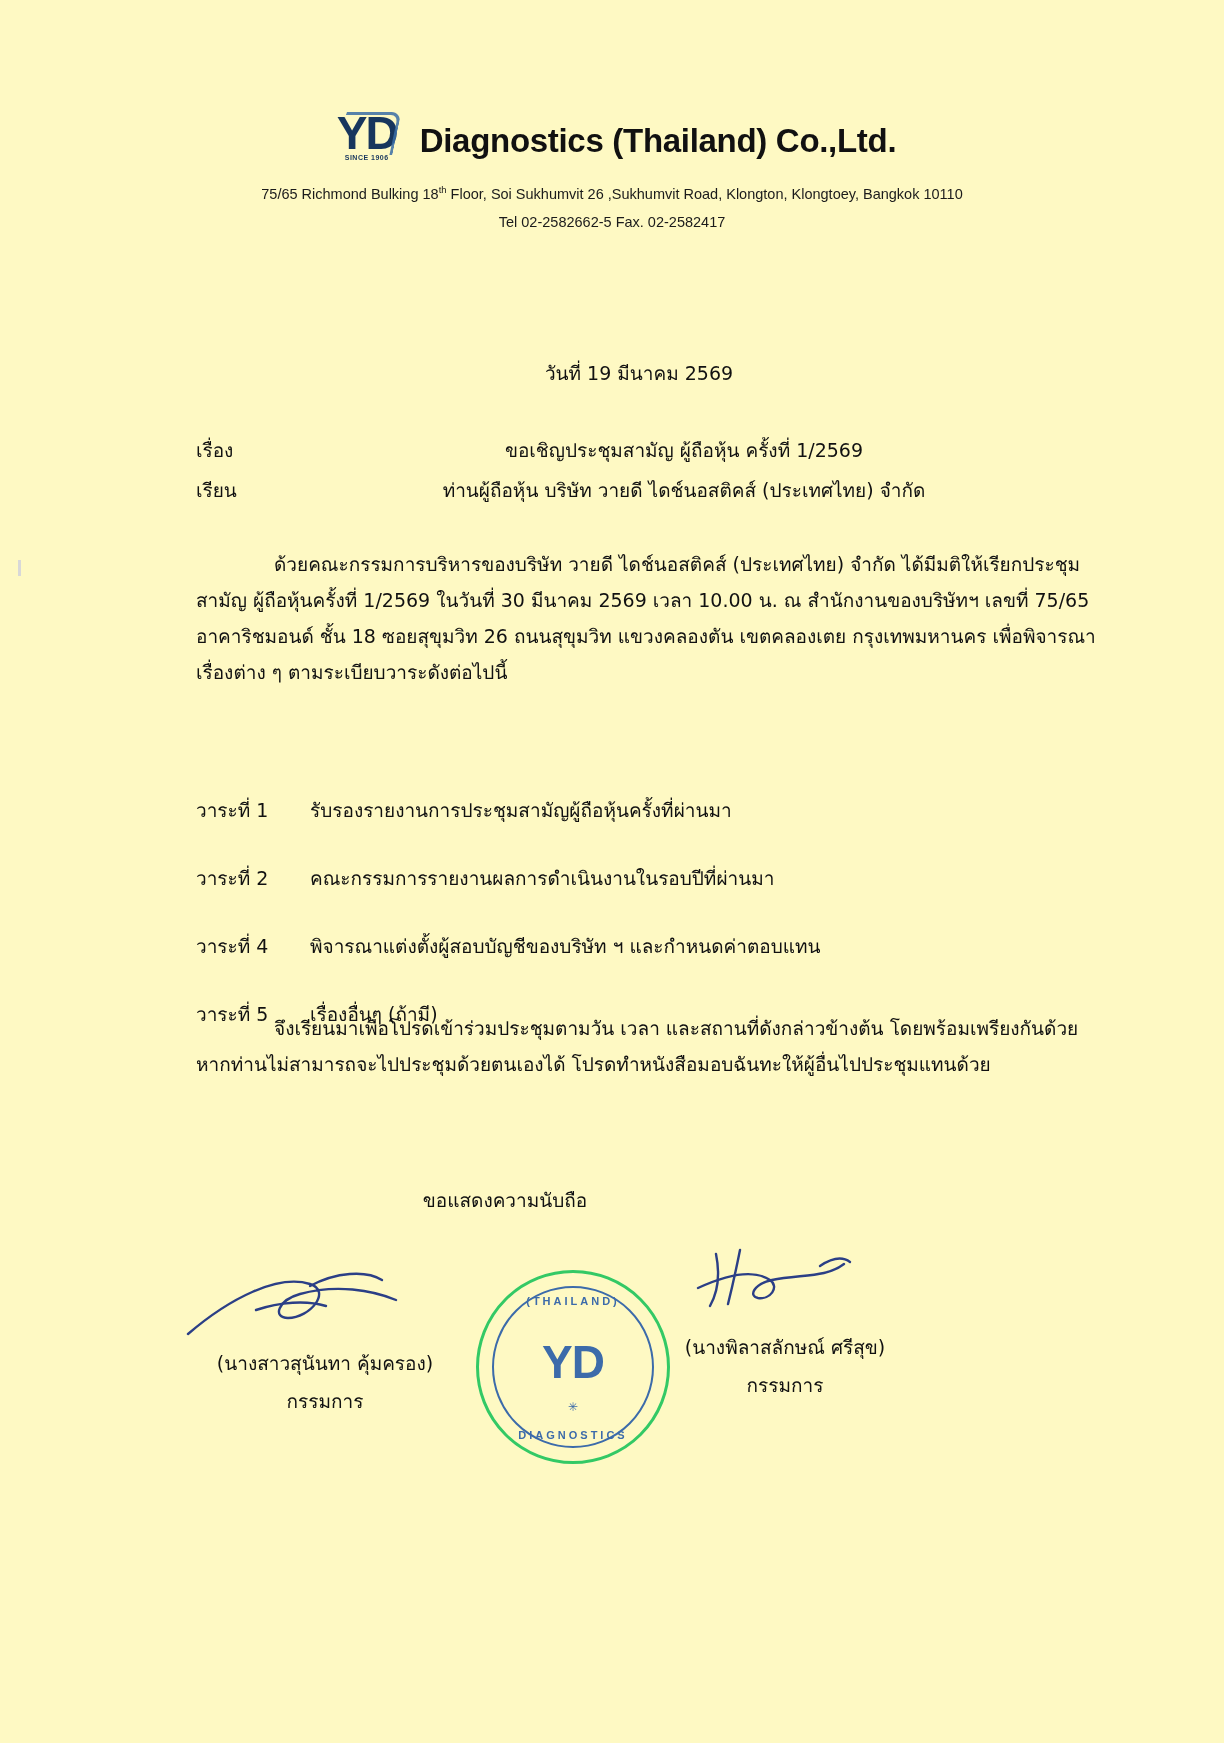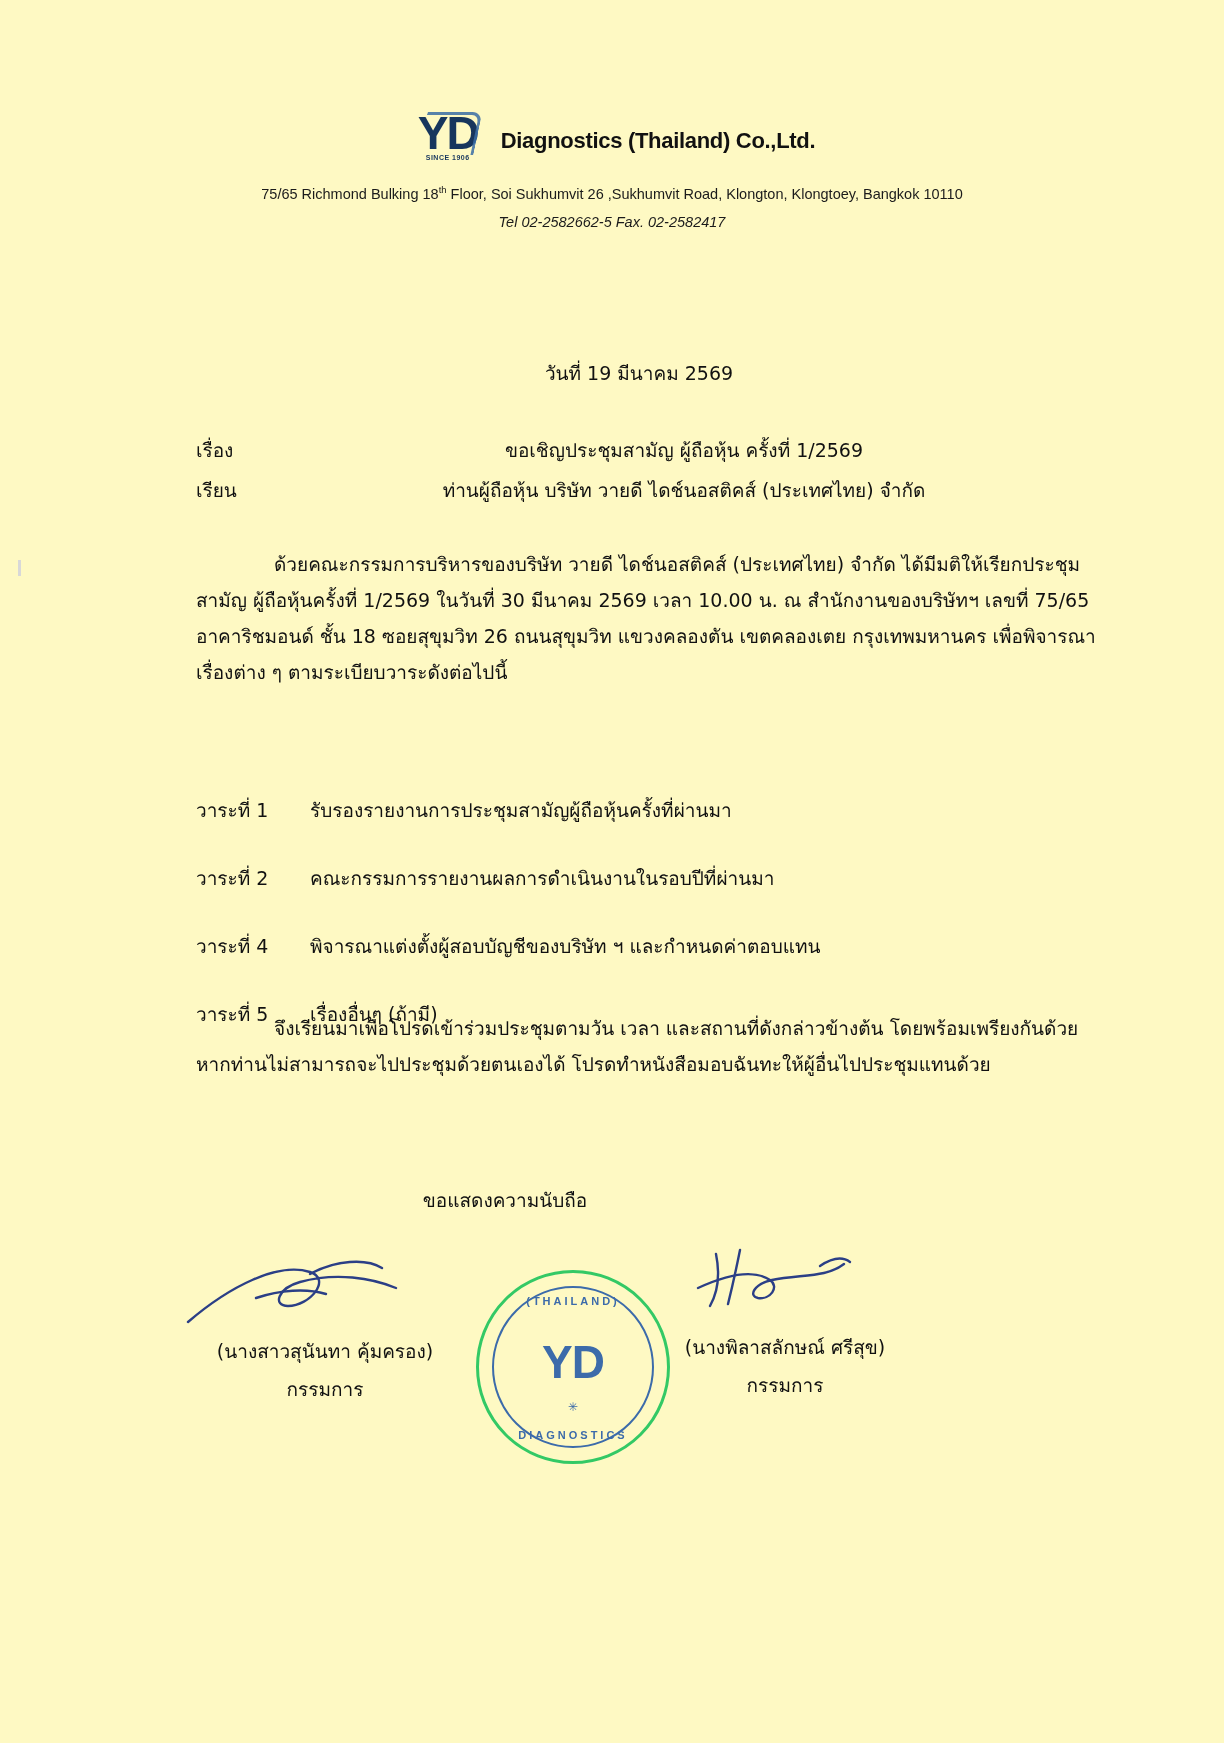--- a/index.html
+++ b/index.html
@@ -65,41 +65,40 @@
     font-size: 7px;
     font-weight: bold;
     color: #17365d;
     letter-spacing: .5px;
     text-align: center;
     margin-top: -2px;
   }
   .company-name {
     font-family: "Liberation Sans", sans-serif;
     font-weight: bold;
-    font-size: 22px;
+    font-size: 33px;
     color: #111111;
     letter-spacing: -0.3px;
     white-space: nowrap;
   }
   .lh-address {
     font-family: "Liberation Sans", sans-serif;
     font-size: 14.5px;
     color: #1b1b1b;
     margin-top: 12px;
   }
   .lh-address sup {
     font-size: 9.5px;
     vertical-align: super;
   }
   .lh-phone {
     font-family: "Liberation Sans", sans-serif;
     font-size: 14.5px;
     color: #1b1b1b;
     margin-top: 12px;
-    font-style: italic;
   }
 
   
   .thai {
     font-family: "DejaVu Sans", sans-serif;
     font-size: 19px;
     line-height: 1.9;
     color: #111;
   }
   .date-line {
@@ -162,21 +161,21 @@
     top: 1240px;
     left: 0;
     width: 1224px;
     height: 220px;
   }
   .sig-block {
     position: absolute;
     text-align: center;
     width: 330px;
   }
-  .sig-left  { left: 160px; top: 4px; }
+  .sig-left  { left: 160px; top: 16px; }
   .sig-right { left: 620px; top: 0; }
   .sig-scribble {
     height: 92px;
     position: relative;
   }
   .sig-name {
     font-family: "DejaVu Sans", sans-serif;
     font-size: 19px;
     color: #111;
   }

